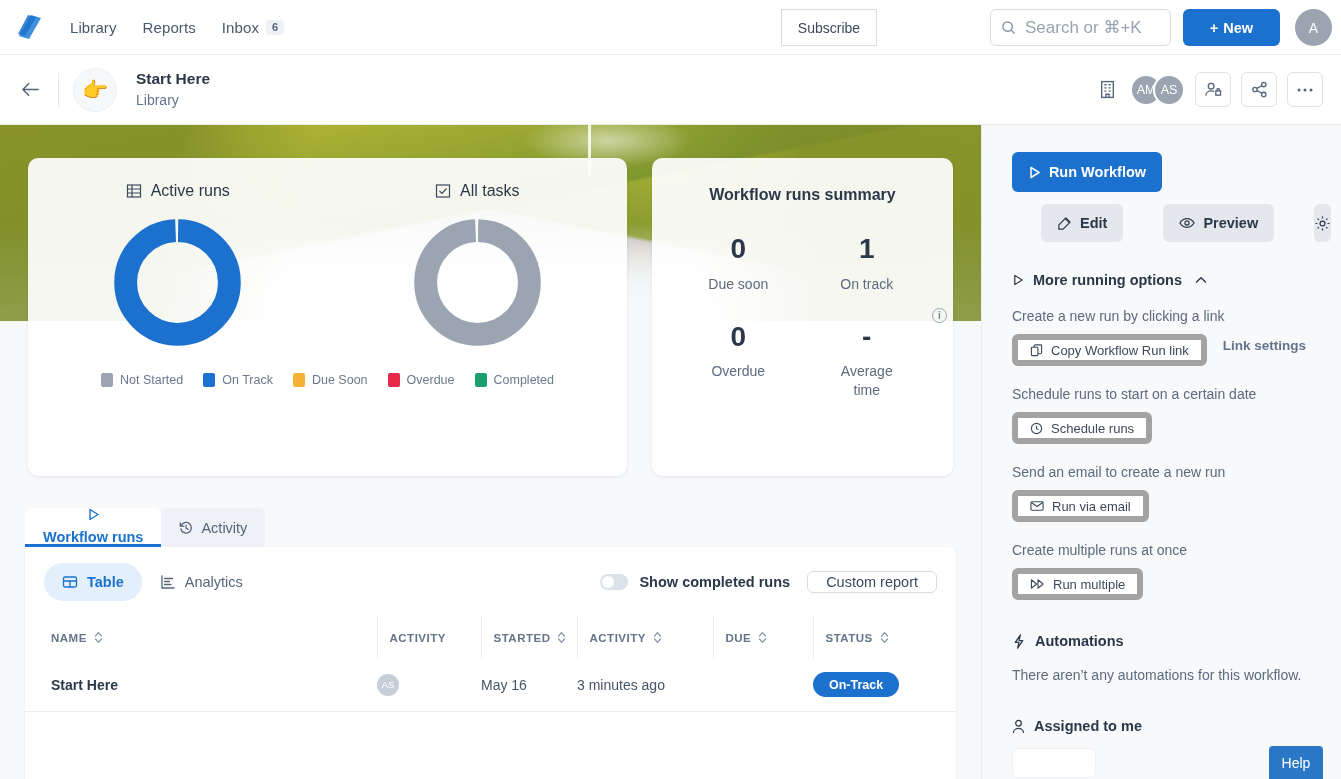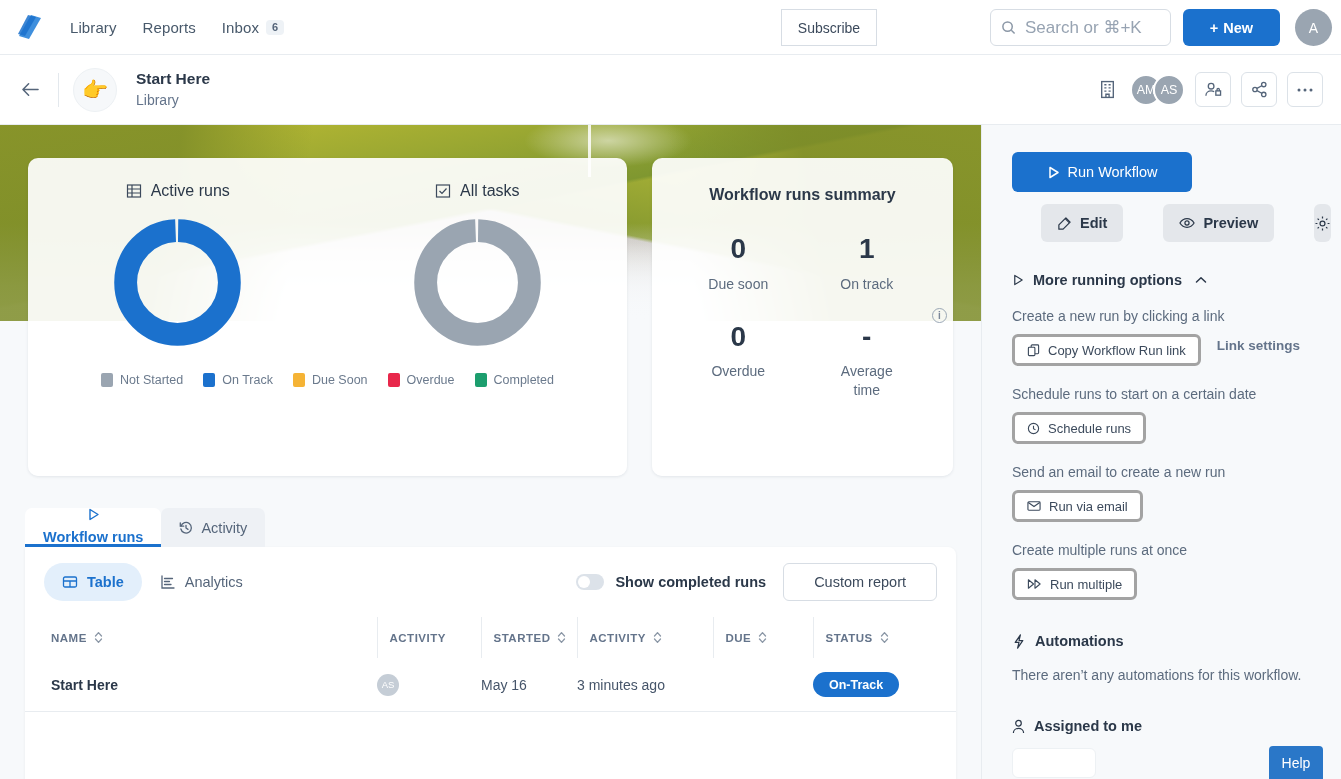--- a/index.html
+++ b/index.html
@@ -178,21 +178,21 @@
   .spacer { flex: 1; }
   .toggle-wrap { display: flex; align-items: center; gap: 11px; cursor: pointer; }
   .toggle {
     width: 28px; height: 16px; border-radius: 8px; background: #dce2e9; position: relative;
   }
   .toggle::after {
     content:""; position:absolute; left:2px; top:2px; width:12px; height:12px; border-radius:50%; background:#fff;
   }
   .toggle-label { font-size: 14.5px; font-weight: 700; color: #2b3849; }
   .report-btn {
-    margin-left: 17px; height: 38px; padding: 0 30px; border: 1px solid #d7dde4;
+    margin-left: 17px; height: 22px; padding: 0 18px; border: 1px solid #d7dde4;
     border-radius: 6px; background: #fff; font-size: 14.5px; color: #3c4a5c; cursor: pointer;
   }
 
   table.runs { width: 100%; border-collapse: collapse; }
   table.runs th {
     font-size: 11.5px; font-weight: 700; letter-spacing: .5px; color: #64748b;
     text-align: left; padding: 14px 0 14px 0; border-left: 1px solid #e8ecf0;
   }
   table.runs th:first-child { border-left: none; padding-left: 26px; }
   table.runs th .thwrap { display: flex; align-items: center; gap: 7px; padding-left: 12px; }
@@ -209,39 +209,39 @@
     border-radius: 13px; height: 25px; padding: 0 16px;
   }
   .sort-ic { display: inline-flex; flex-direction: column; line-height: .55; color: #8b97a6; font-size: 9px; }
 
   
   .side {
     position: absolute; top: 125px; left: 981px; width: 360px; height: 654px;
     background: #f7f9fb; border-left: 1px solid #e8ecf0; padding: 27px 20px 0 30px; overflow: hidden;
   }
   .run-wf-btn {
-    width: 180px; height: 40px; background: #1b71cd; border: none; border-radius: 6px; color: #fff;
-    font-size: 14.5px; font-weight: 400; cursor: pointer; display: flex; align-items: center;
+    width: 150px; height: 40px; background: #1b71cd; border: none; border-radius: 6px; color: #fff;
+    font-size: 14.5px; font-weight: 700; cursor: pointer; display: flex; align-items: center;
     justify-content: center; gap: 8px;
   }
   .btn-row { display: flex; gap: 11px; margin-top: 12px; }
   .gray-btn {
     height: 38px; padding: 0 16px; background: #e4e7eb; border: none; border-radius: 6px;
     font-size: 14.5px; font-weight: 700; color: #2b3849; cursor: pointer;
     display: flex; align-items: center; gap: 8px; margin-left: 29px;
   }
   .gray-btn.icon-only { padding: 0; width: 39px; justify-content: center; }
   .sec-head {
     display: flex; align-items: center; gap: 9px; margin-top: 30px;
     font-size: 14.5px; font-weight: 700; color: #2b3849; cursor: pointer;
   }
   .chev { margin-left: 4px; color: #55657a; font-size: 12px; }
   .hint { font-size: 14px; color: #5c6b7e; margin-top: 20px; }
   .out-btn {
-    height: 32px; padding: 0 12px; border: 3px solid #a3a3a3; border-radius: 6px; background: #fff;
+    height: 32px; padding: 0 12px; border: 6px solid #a3a3a3; border-radius: 6px; background: #fff;
     font-size: 13px; color: #3c4a5c; cursor: pointer; display: inline-flex; align-items: center; gap: 8px;
     margin-top: 10px;
   }
   .link-txt { font-size: 13.5px; font-weight: 700; color: #64748b; margin-left: 16px; cursor: pointer; }
   .inline-row { display: flex; align-items: center; }
   .auto-head { display: flex; align-items: center; gap: 9px; margin-top: 33px; font-size: 14.5px; font-weight: 700; color: #2b3849; }
   .auto-txt { font-size: 14px; color: #5c6b7e; margin-top: 18px; }
   .assigned-head { display: flex; align-items: center; gap: 9px; margin-top: 35px; font-size: 14.5px; font-weight: 700; color: #2b3849; }
   .assigned-box { margin-top: 14px; width: 84px; height: 30px; background: #fff; border-radius: 6px; border: 1px solid #edf1f4; }
 

